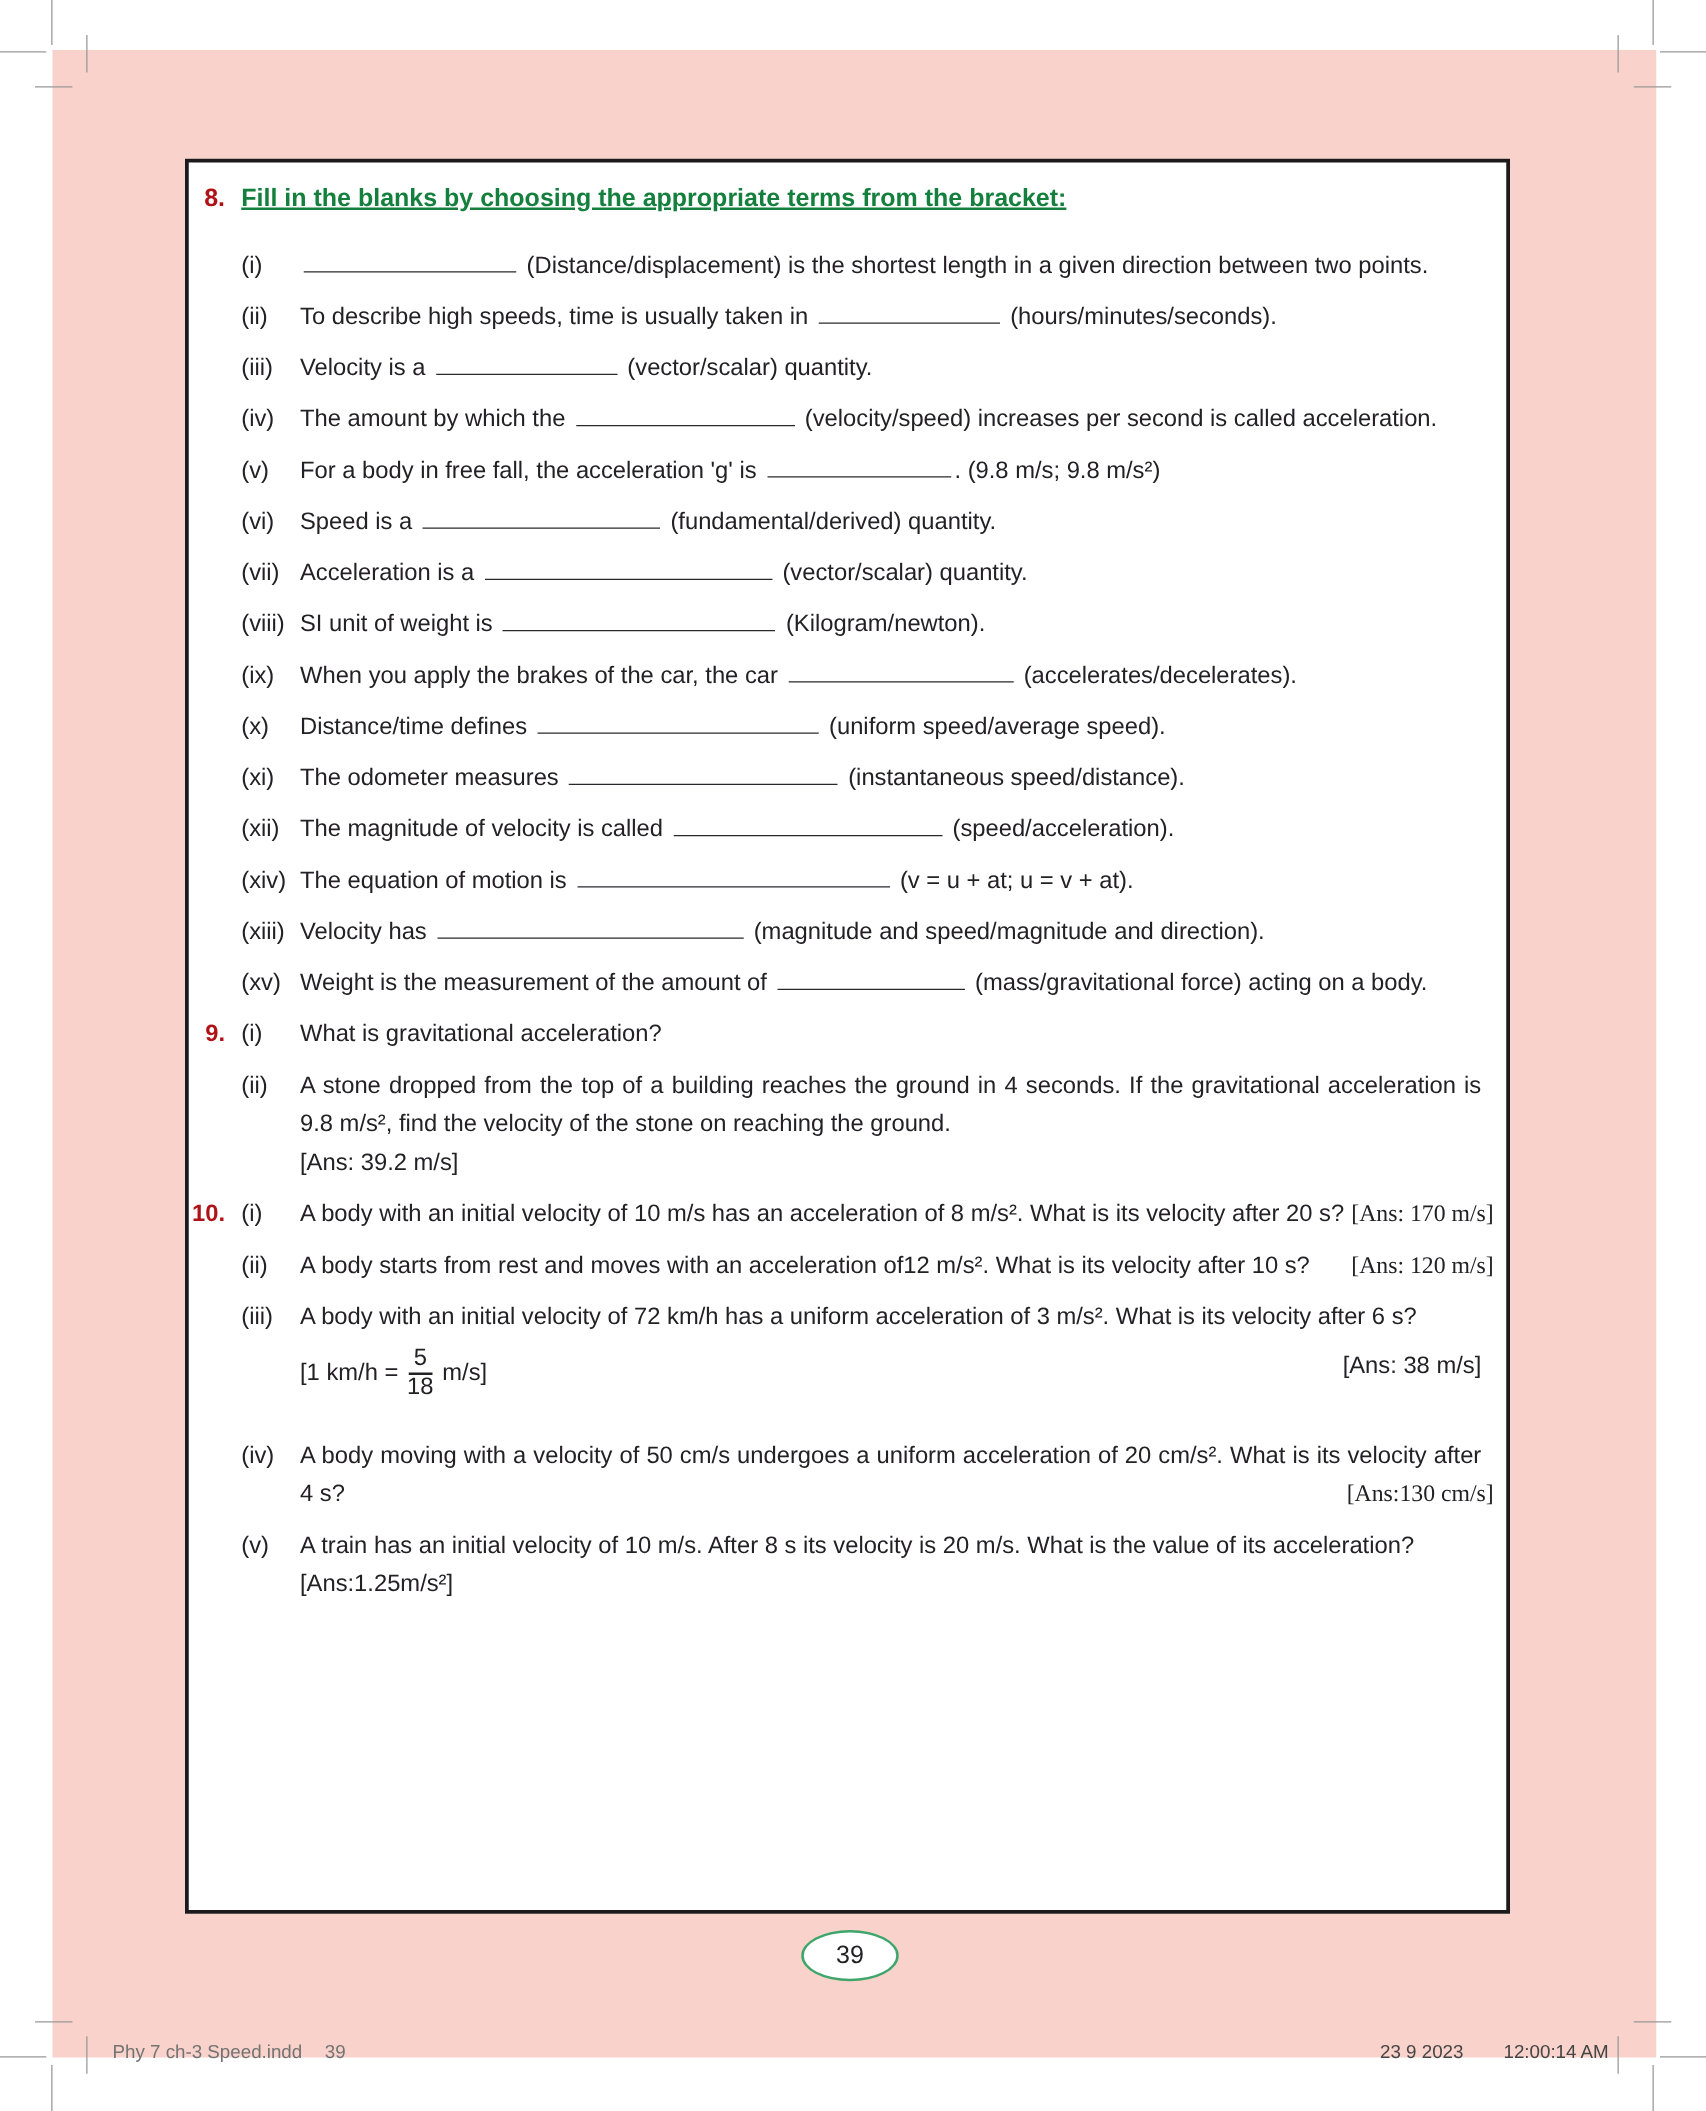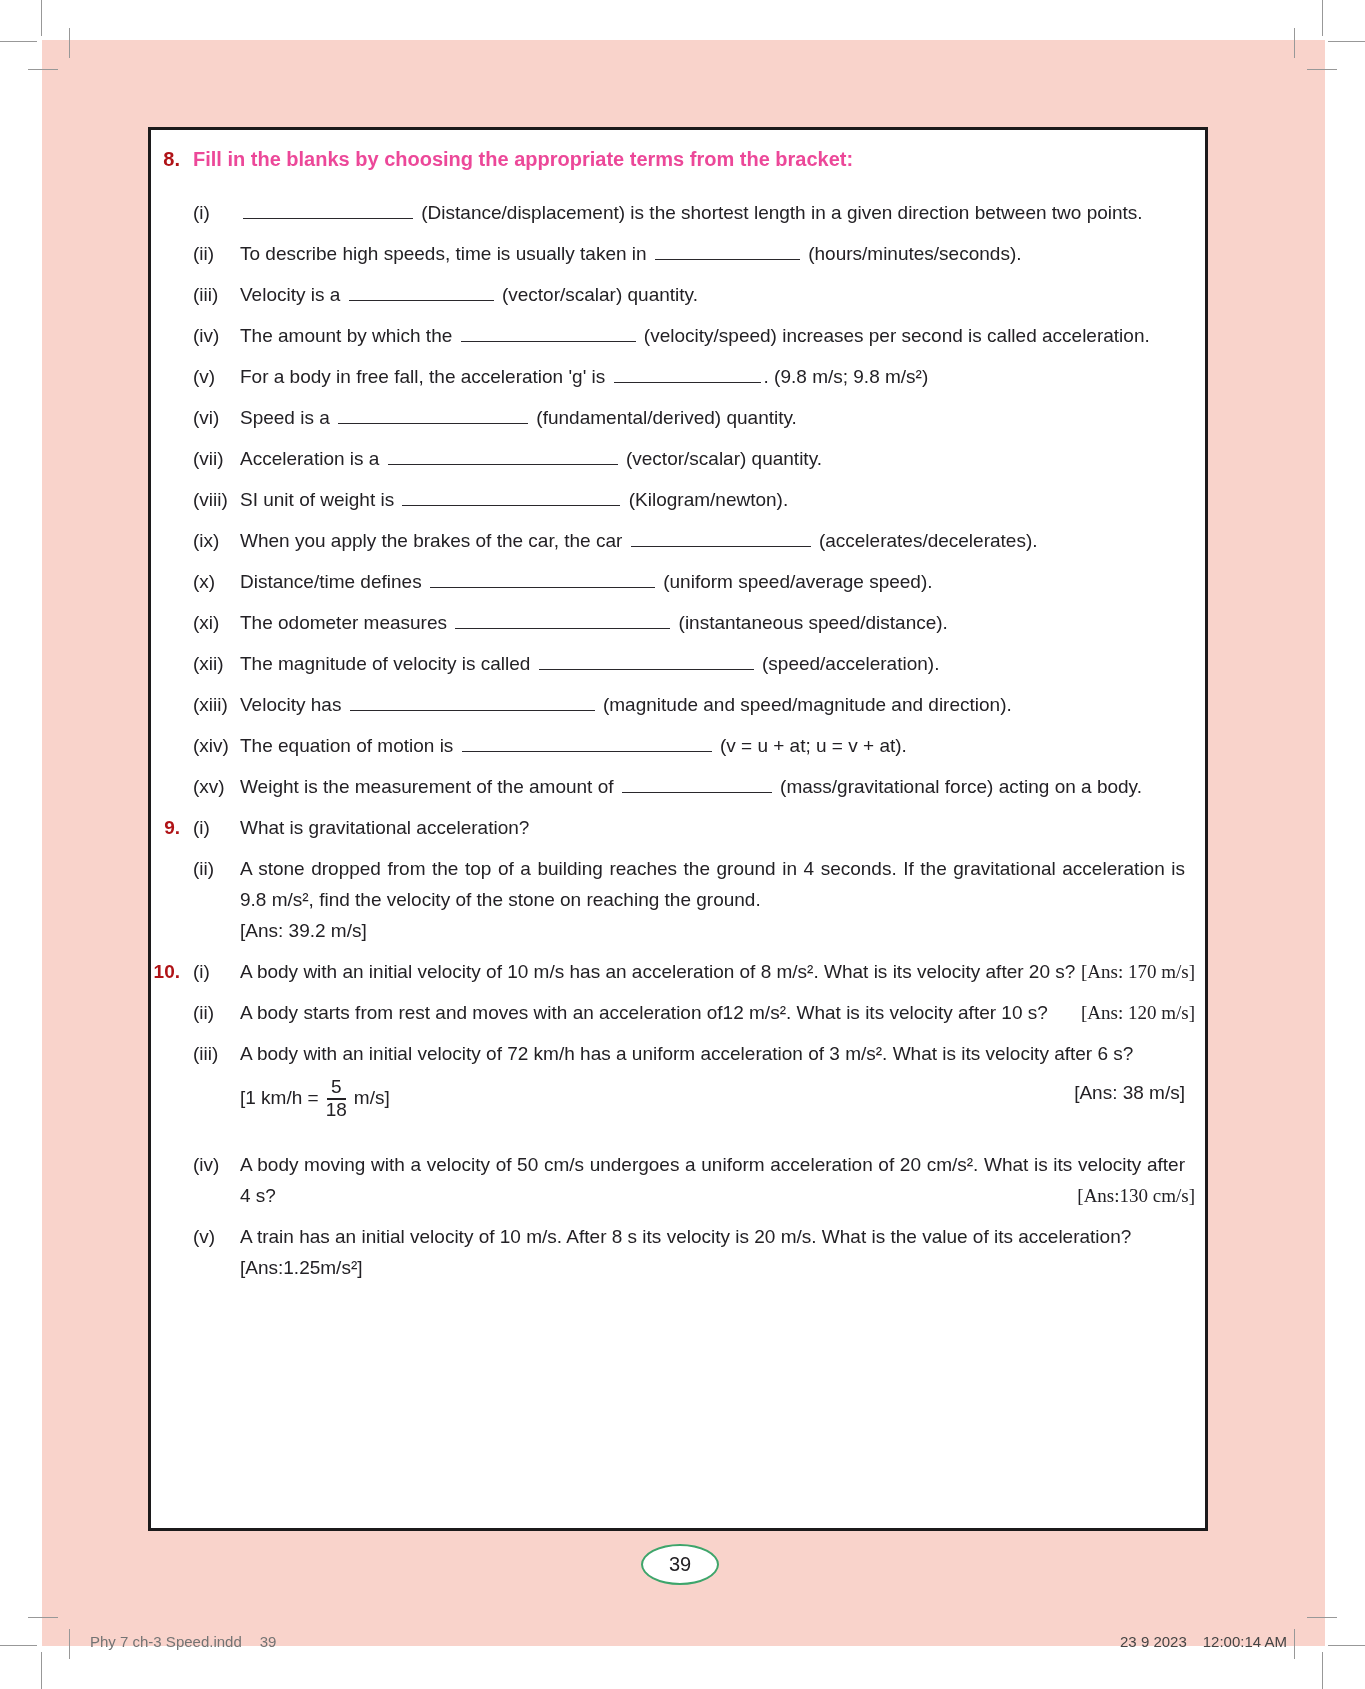--- a/index.html
+++ b/index.html
@@ -11,21 +11,21 @@
   .content-box{position:absolute;left:148px;top:127px;width:1060px;height:1404px;
                background:#ffffff;border:3px solid #1c1a1b;box-sizing:border-box;
                padding-top:14px;}
 
   .row{display:flex;align-items:flex-start;margin-bottom:10px;font-size:19px;line-height:31px;}
   .col-qnum{flex:0 0 29px;text-align:right;white-space:nowrap;font-weight:700;color:#b01317;}
   .col-roman{flex:0 0 60px;padding-left:13px;box-sizing:border-box;}
   .col-text{flex:1;padding-right:20px;text-align:justify;position:relative;}
 
   .heading-row{display:flex;margin-bottom:22px;font-size:20px;line-height:31px;}
-  .heading-text{font-weight:700;color:#ec4899;padding-left:13px;}
+  .heading-text{font-weight:700;color:#15803d;padding-left:13px;text-decoration:underline;}
 
   .blank{display:inline-block;border-bottom:1.6px solid #2a282c;height:13px;margin:0 3px;}
   .bw170{width:170px}.bw145{width:145px}.bw175{width:175px}
   .bw147{width:147px}.bw190{width:190px}.bw230{width:230px}.bw218{width:218px}
   .bw180{width:180px}.bw225{width:225px}.bw215{width:215px}.bw245{width:245px}
   .bw250{width:250px}.bw150{width:150px}
 
   .answer-line{text-align:left;}
   .answer-abs{position:absolute;right:10px;bottom:0;line-height:31px;font-family:Liberation Serif, serif;}
 
@@ -35,21 +35,21 @@
   .fnum{border-bottom:2px solid #232125;padding:0 4px;}
   .fden{padding:0 2px;}
 
   .page-oval{position:absolute;left:641px;top:1544px;width:78px;height:41px;background:#ffffff;
              border:2px solid #3ea56b;border-radius:50%;box-sizing:border-box;
              display:flex;align-items:center;justify-content:center;font-size:20px;color:#232125;}
 
   .footer-left{position:absolute;left:90px;top:1633px;font-size:15px;color:#737373;}
   .footer-left .fpage{margin-left:18px;}
   .footer-right{position:absolute;right:78px;top:1633px;font-size:15px;color:#454545;}
-  .footer-right .ftime{margin-left:16px;}
+  .footer-right .ftime{margin-left:32px;}
 </style>
 </head>
 <body>
 
 <div class="page">
 
   <div class="pink-bg"></div>
 
   <div class="crop" style="left:41px;top:0;width:1px;height:36px"></div>
   <div class="crop" style="left:0;top:41px;width:37px;height:1px"></div>
@@ -130,27 +130,27 @@
       <div class="col-roman">(xi)</div>
       <div class="col-text"><span>The odometer measures</span> <span class="blank bw215"></span> <span>(instantaneous speed/distance).</span></div>
     </div>
     <div class="row">
       <div class="col-qnum"></div>
       <div class="col-roman">(xii)</div>
       <div class="col-text"><span>The magnitude of velocity is called</span> <span class="blank bw215"></span> <span>(speed/acceleration).</span></div>
     </div>
     <div class="row">
       <div class="col-qnum"></div>
+      <div class="col-roman">(xiv)</div>
+      <div class="col-text"><span>The equation of motion is</span> <span class="blank bw250"></span> <span>(v = u + at; u = v + at).</span></div>
+    </div>
+    <div class="row">
+      <div class="col-qnum"></div>
       <div class="col-roman">(xiii)</div>
       <div class="col-text"><span>Velocity has</span> <span class="blank bw245"></span> <span>(magnitude and speed/magnitude and direction).</span></div>
-    </div>
-    <div class="row">
-      <div class="col-qnum"></div>
-      <div class="col-roman">(xiv)</div>
-      <div class="col-text"><span>The equation of motion is</span> <span class="blank bw250"></span> <span>(v = u + at; u = v + at).</span></div>
     </div>
     <div class="row">
       <div class="col-qnum"></div>
       <div class="col-roman">(xv)</div>
       <div class="col-text"><span>Weight is the measurement of the amount of</span> <span class="blank bw150"></span> <span>(mass/gravitational force) acting on a body.</span></div>
     </div>
 
     <div class="row">
       <div class="col-qnum">9.</div>
       <div class="col-roman">(i)</div>

